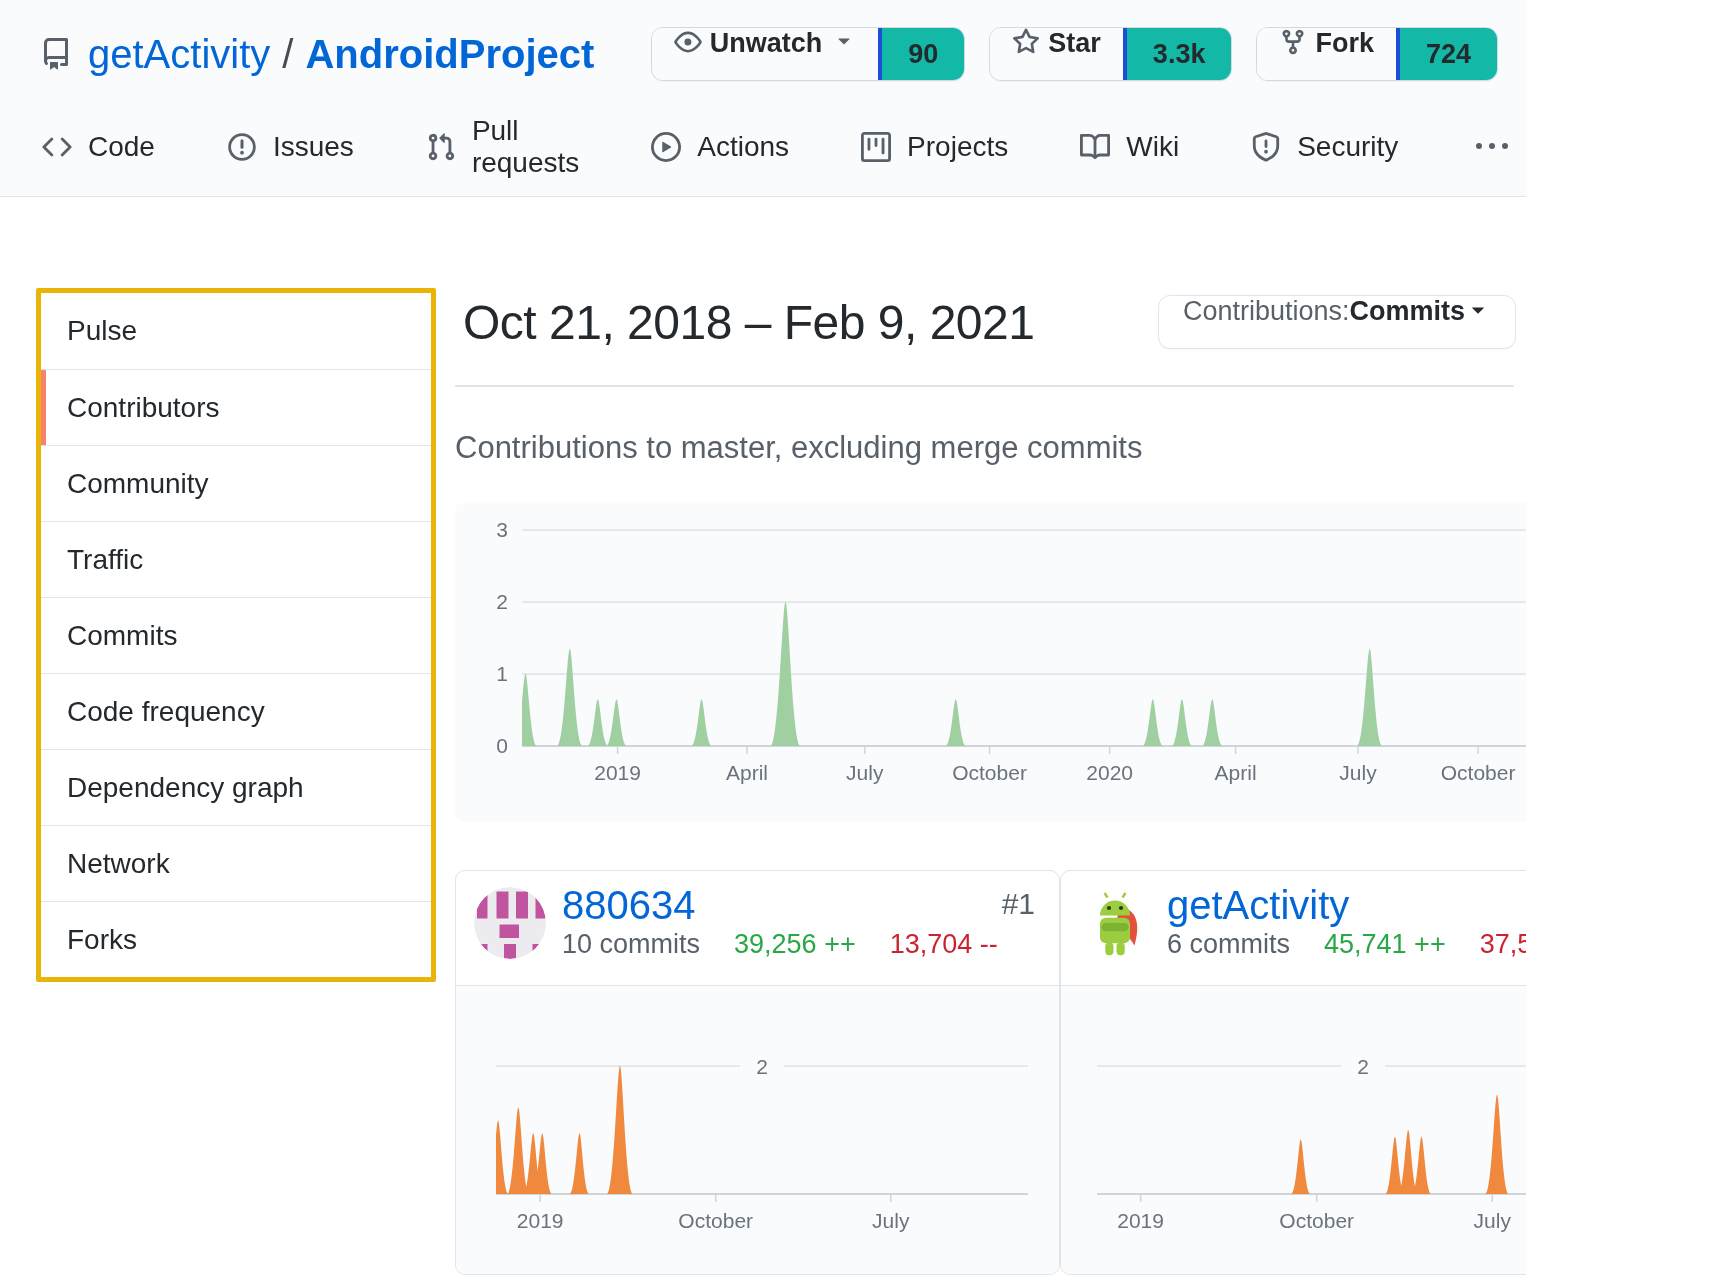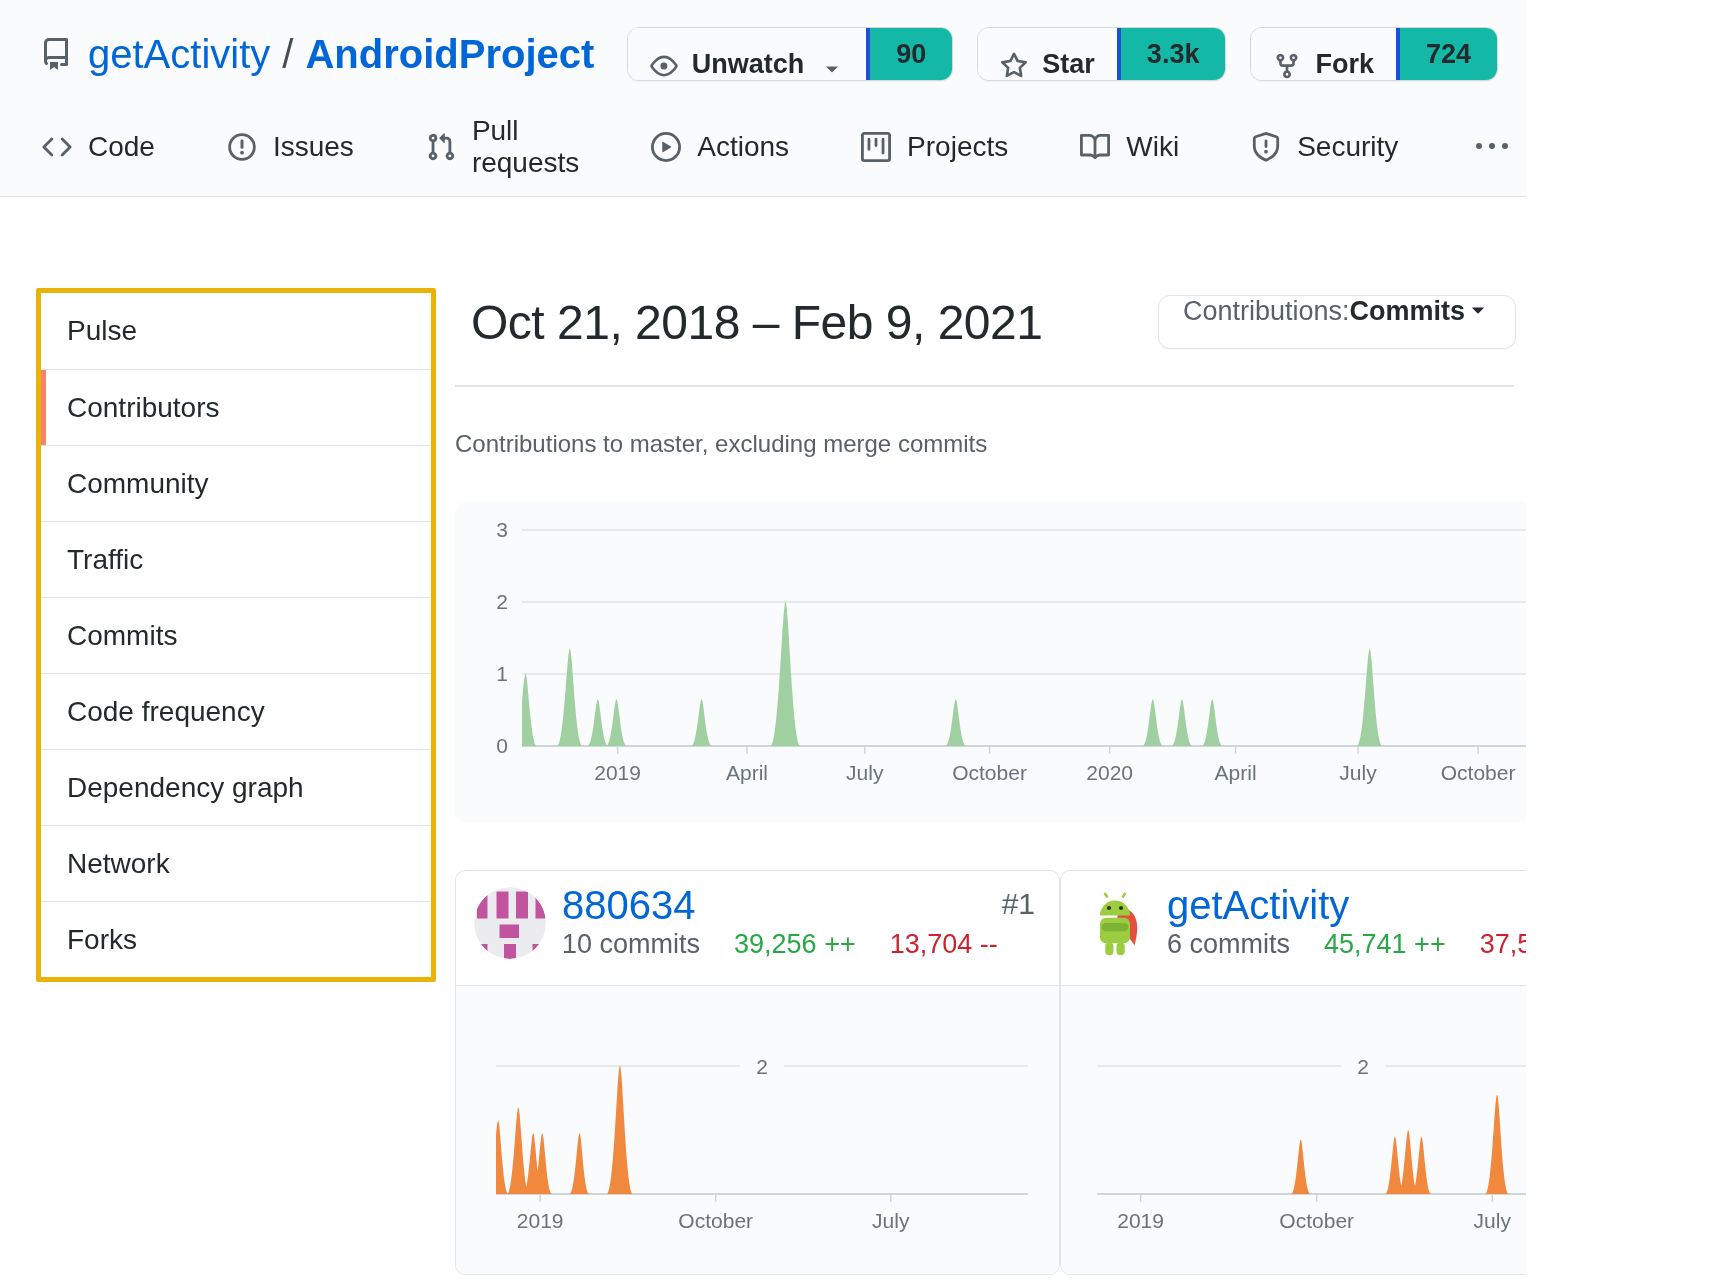--- a/index.html
+++ b/index.html
@@ -13,21 +13,21 @@
   .repo-row{position:absolute;left:40px;top:28px;right:28px;height:52px;display:flex;align-items:center;}
   .repo-icon{color:#586069;margin-right:16px;flex:none;}
   .repo-title{font-size:40px;font-weight:400;white-space:nowrap;display:flex;align-items:center;gap:12px;}
   .repo-title a{text-decoration:none;color:#0366d6;cursor:pointer;}
   .repo-title .sep{color:#444d56;}
   .repo-title .name{font-weight:700;}
 
   .action-groups{margin-left:auto;display:flex;gap:24px;}
   .btn-group{display:flex;height:52px;border:1px solid #d5d8dc;border-radius:12px;overflow:hidden;
              background:#fff;box-shadow:0 1px 0 rgba(27,31,35,.04);}
-  .btn{display:flex;align-items:flex-end;gap:14px;padding:0 22px;background:#fafbfc;border:none;
+  .btn{display:flex;align-items:flex-start;gap:8px;padding:0 22px;background:#fafbfc;border:none;
        font-family:inherit;font-size:27px;font-weight:600;color:#24292e;cursor:pointer;}
   .btn .ic{color:#586069;display:flex;}
   .btn .caret{color:#586069;display:flex;margin-left:2px;}
   .count{display:flex;align-items:center;padding:0 26px;background:#14b8a6;border-left:4px solid #1d4ed8;
          font-size:27px;font-weight:600;color:#24292e;cursor:pointer;}
 
   .tabs{position:absolute;left:42px;right:40px;top:118px;height:58px;display:flex;align-items:center;gap:72px;}
   .tab{display:flex;align-items:center;gap:16px;font-size:28px;color:#24292e;text-decoration:none;cursor:pointer;}
   .tab .ic{color:#586069;display:flex;}
   .kebab{margin-left:auto;color:#586069;display:flex;cursor:pointer;padding:6px;}
@@ -36,30 +36,30 @@
   .content{position:absolute;left:0;top:197px;right:0;bottom:0;background:#fff;}
 
   .sidebar{position:absolute;left:36px;top:91px;width:390px;background:#fff;
            border:5px solid #eab308;border-radius:2px;overflow:hidden;}
   .side-item{box-sizing:border-box;height:76px;display:flex;align-items:center;padding:0 26px;
              font-size:28px;color:#24292e;border-top:1px solid #e1e4e8;cursor:pointer;background:#fff;}
   .side-item:first-child{border-top:none;}
   .side-item.active{box-shadow:inset 5px 0 0 #f9826c;}
 
   .title-row{position:absolute;left:455px;right:10px;top:96px;height:58px;display:flex;align-items:center;}
-  .date-title{margin:16px;font-size:48px;font-weight:400;color:#24292e;letter-spacing:-0.5px;}
+  .date-title{margin:8px;font-size:48px;font-weight:400;color:#24292e;letter-spacing:-0.5px;}
   .dropdown{margin-left:auto;display:flex;align-items:flex-start;height:54px;padding:0 24px;
             background:#fff;border:1px solid #e1e4e8;border-radius:12px;font-family:inherit;
             font-size:27px;color:#586069;cursor:pointer;box-shadow:0 1px 0 rgba(27,31,35,.03);}
   .dropdown .val{color:#24292e;font-weight:700;}
   .dropdown .caret{color:#24292e;display:flex;}
 
   .main-hr{position:absolute;left:455px;right:12px;top:188px;height:0;border:none;
            border-top:2px solid #e1e4e8;margin:0;}
-  .subtitle{position:absolute;left:455px;top:233px;margin:0;font-size:24px;color:#586069;}
+  .subtitle{position:absolute;left:455px;top:233px;margin:0;font-size:31px;color:#586069;}
 
   .overview-panel{position:absolute;left:455px;top:305px;width:1245px;height:320px;
                   background:#fafbfc;border-radius:10px;}
   .axis-label{font-family:"Liberation Sans",sans-serif;font-size:21px;fill:#6a737d;}
 
   .cards{position:absolute;left:455px;top:673px;display:flex;}
   .card{box-sizing:border-box;width:605px;height:405px;border:1px solid #e1e4e8;border-radius:10px;
         background:#fff;overflow:hidden;position:relative;}
   .card-header{position:relative;height:114px;}
   .avatar{position:absolute;left:18px;top:16px;width:72px;height:72px;border-radius:50%;}

